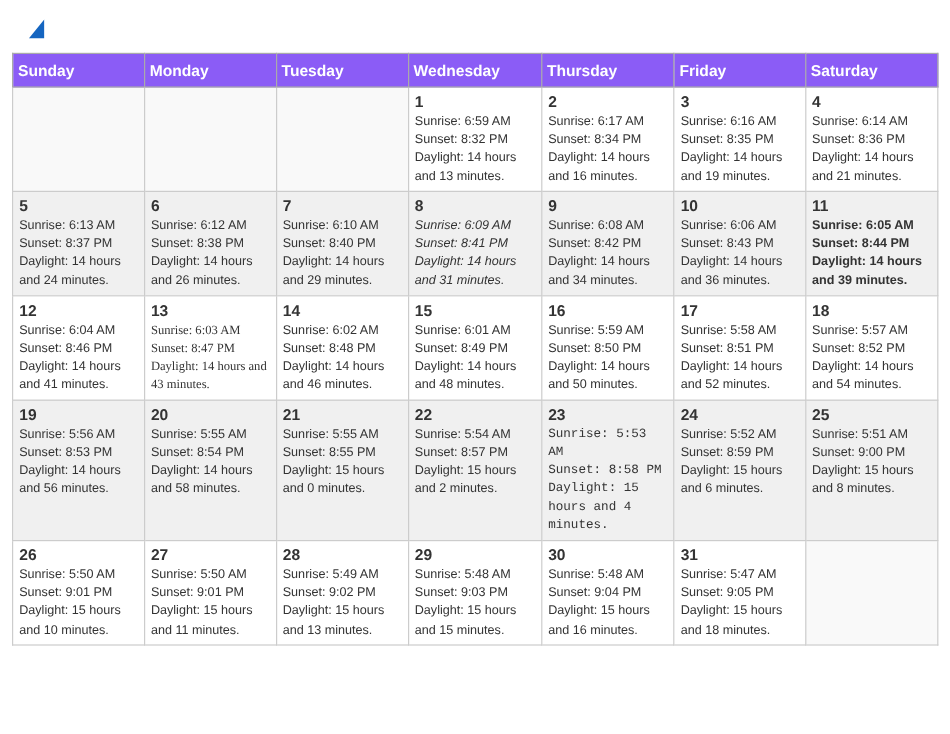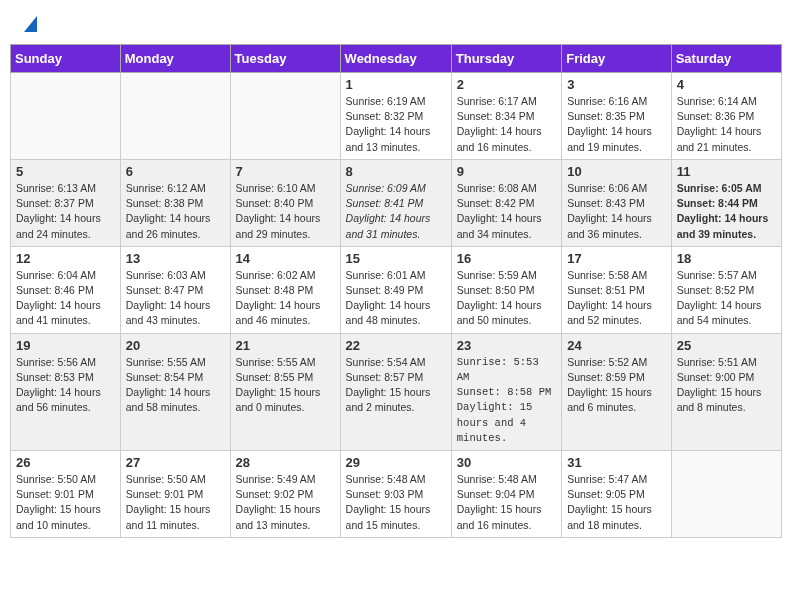--- a/index.html
+++ b/index.html
@@ -42,21 +42,21 @@
     }
     .title-sub {
       font-size: 14px;
       color: #333;
     }
     .calendar {
       width: 100%;
       border-collapse: collapse;
     }
     .calendar th {
-      background: #6d28d9;
+      background: #8b5cf6;
       color: #fff;
       font-size: 13px;
       font-weight: bold;
       padding: 6px 4px;
       border: 1px solid #aaa;
       text-align: left;
     }
     .calendar td {
       border: 1px solid #ccc;
       vertical-align: top;
@@ -115,21 +115,21 @@
         <th>Saturday</th>
       </tr>
   </thead>
   <tbody id="calendar-body">
   <tr>
         <td class="empty"></td>
         <td class="empty"></td>
         <td class="empty"></td>
         <td>
           <div class="day-num">1</div>
-          <div class="day-info" style="white-space: pre-line;">Sunrise: 6:19 AM
+          <div class="day-info" style="white-space: pre-line;">Sunrise: 6:59 AM
 Sunset: 8:32 PM
 Daylight: 14 hours and 13 minutes.</div>
         </td>
         <td>
           <div class="day-num">2</div>
           <div class="day-info" style="white-space: pre-line;">Sunrise: 6:17 AM
 Sunset: 8:34 PM
 Daylight: 14 hours and 16 minutes.</div>
         </td>
         <td>
@@ -191,21 +191,21 @@
       </tr>
       <tr>
         <td>
           <div class="day-num">12</div>
           <div class="day-info" style="white-space: pre-line;">Sunrise: 6:04 AM
 Sunset: 8:46 PM
 Daylight: 14 hours and 41 minutes.</div>
         </td>
         <td>
           <div class="day-num">13</div>
-          <div class="day-info" style="white-space: pre-line;">Sunrise: 6:03 AM
+          <div class="day-info" style="white-space: pre-line; font-family: Liberation Serif, serif;">Sunrise: 6:03 AM
 Sunset: 8:47 PM
 Daylight: 14 hours and 43 minutes.</div>
         </td>
         <td>
           <div class="day-num">14</div>
           <div class="day-info" style="white-space: pre-line;">Sunrise: 6:02 AM
 Sunset: 8:48 PM
 Daylight: 14 hours and 46 minutes.</div>
         </td>
         <td>

